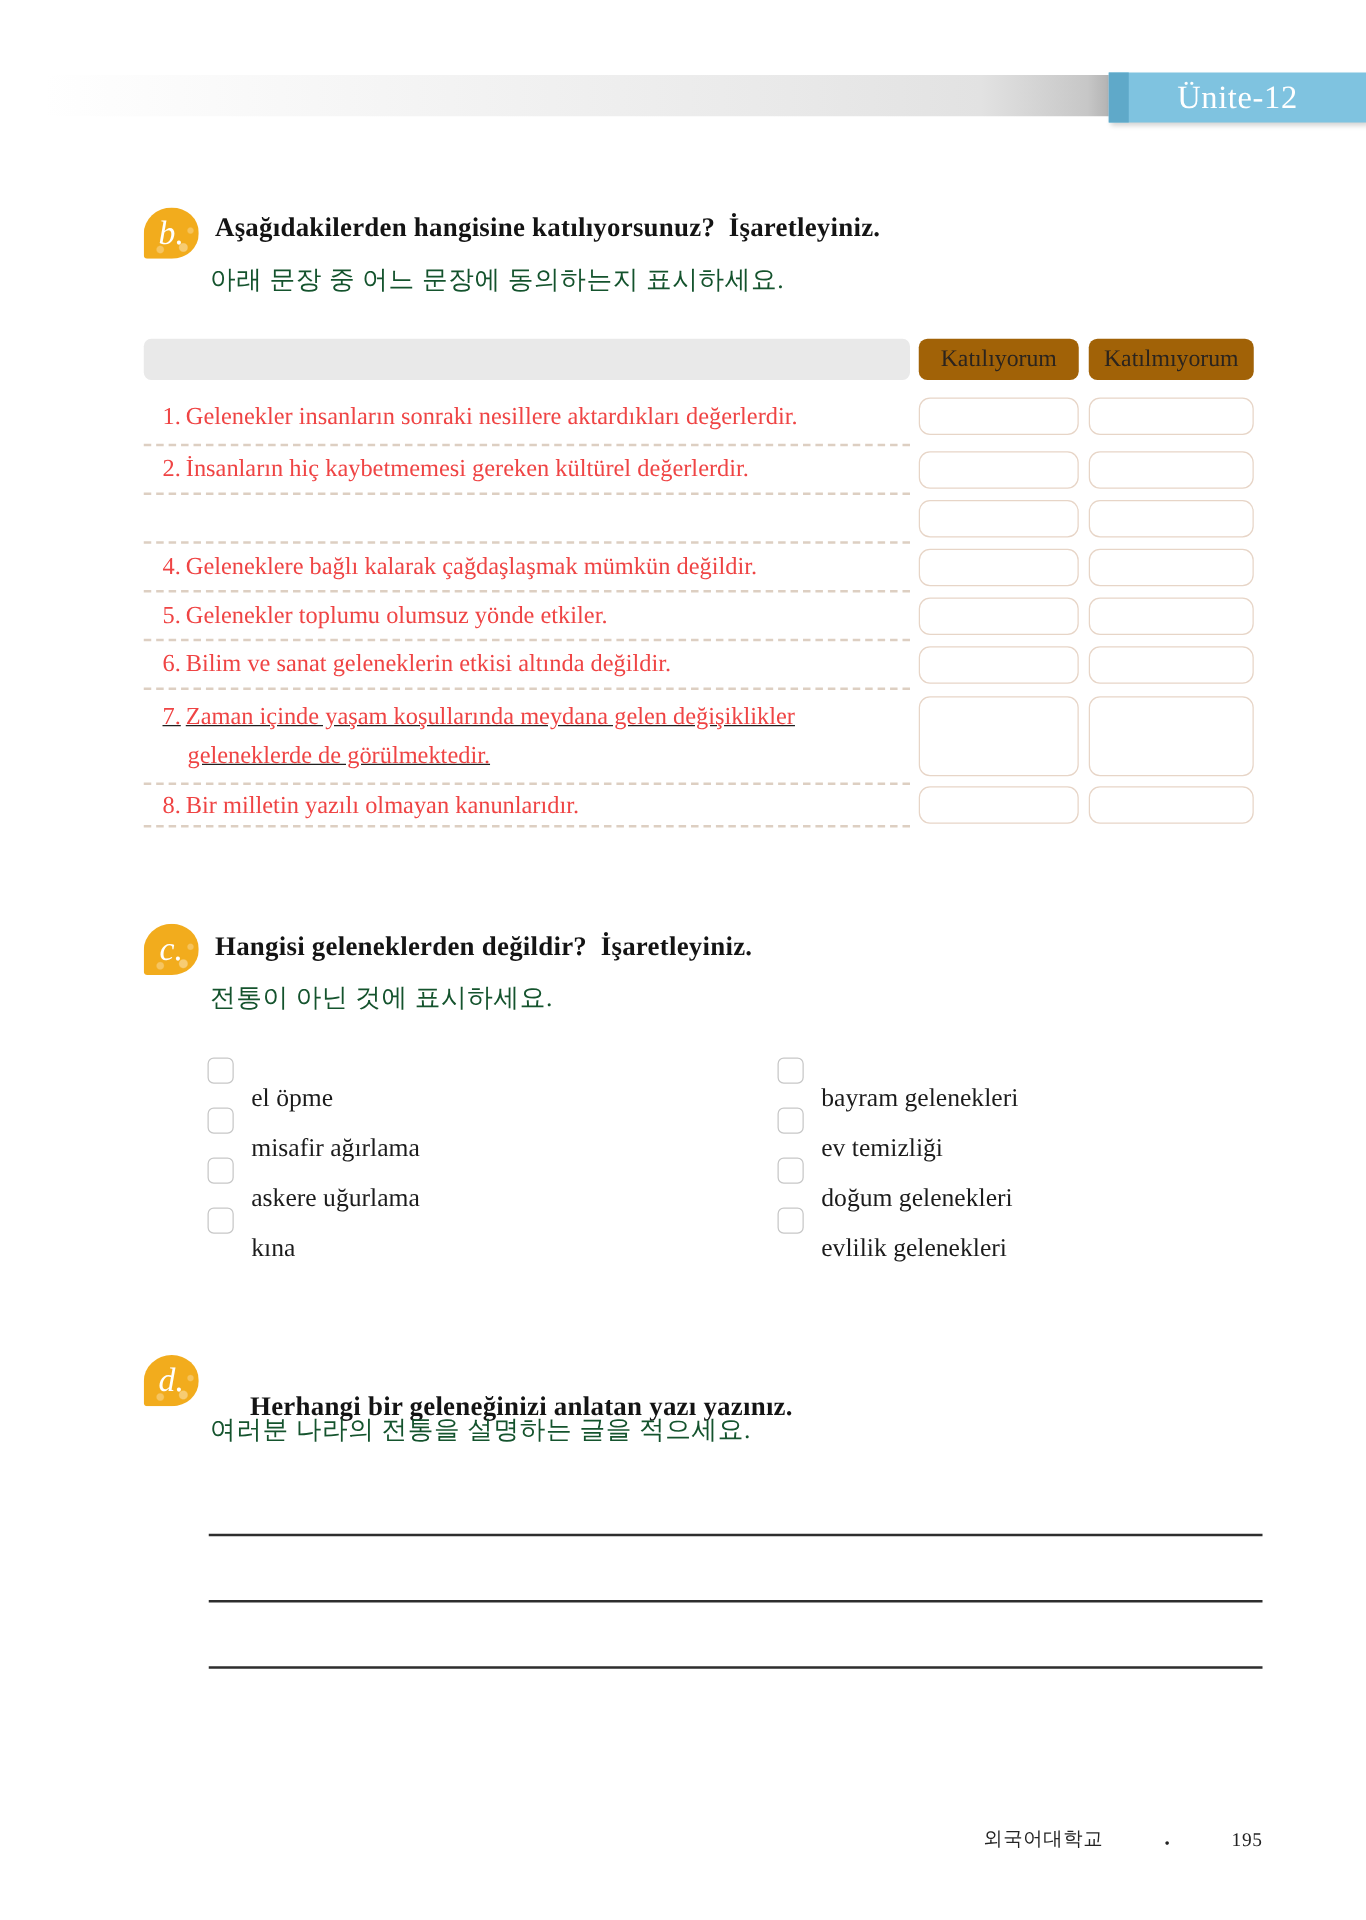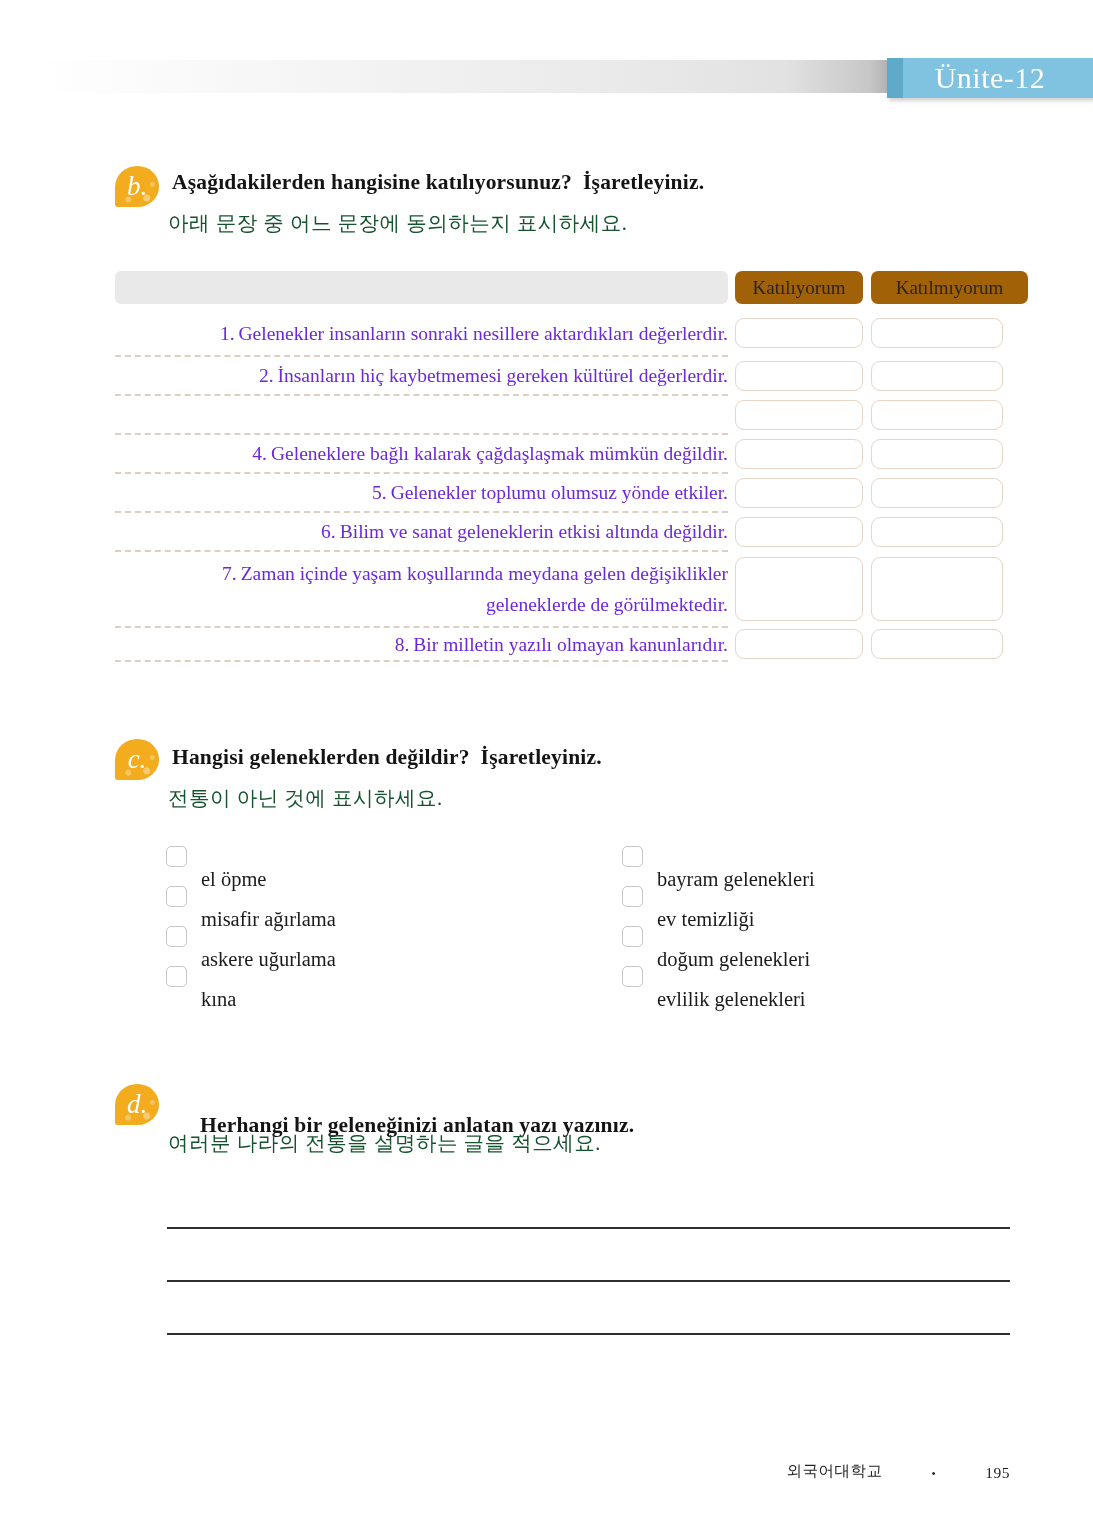--- a/index.html
+++ b/index.html
@@ -16,21 +16,21 @@
   
   .hdr-grad {
     position: absolute; left: 35px; top: 60px; width: 852px; height: 33px;
     background: linear-gradient(to right, #ffffff 0%, #f4f4f4 35%, #e9e9e9 70%, #e2e2e2 88%, #c7c7c7 98%, #b3b3b3 100%);
   }
   .hdr-unit {
     position: absolute; left: 887px; top: 58px; width: 206px; height: 40px;
     background: #7fc3e0;
     box-shadow: 2px 3px 4px rgba(0,0,0,0.18);
     display: flex; align-items: center; justify-content: center;
-    color: #ffffff; font-size: 30px; letter-spacing: 0.5px;
+    color: #ffffff; font-size: 26px; letter-spacing: 0.5px;
   }
   .hdr-unit::before {
     content: ""; position: absolute; left: 0; top: 0; bottom: 0; width: 16px;
     background: #5fa9c9;
   }
 
   
   .badge {
     position: absolute; width: 44px; height: 41px;
     background:
@@ -60,31 +60,31 @@
     position: absolute; left: 0; top: 0; width: 613px; height: 33px;
     background: #e9e9e9; border-radius: 6px;
   }
   .th-cell {
     position: absolute; top: 0; height: 33px;
     background: #a16207; border-radius: 7px;
     display: flex; align-items: center; justify-content: center;
     font-size: 19px; color: #2b241e;
   }
   .th-agree { left: 620px; width: 128px; }
-  .th-disagree { left: 756px; width: 157px; text-align: center; }
+  .th-disagree { left: 756px; width: 132px; text-align: center; }
 
   .t-row { position: relative; display: flex; align-items: center; }
   .t-row::after {
     content: ""; position: absolute; left: 0; bottom: -1px; width: 613px; height: 0;
     border-top: 2px dashed #ddcfc2;
   }
-  .h46 { height: 46px; } .h39 { height: 39px; } .h76 { height: 76px; } .h34 { height: 34px; }
+  .h46 { height: 46px; } .h39 { height: 39px; } .h76 { height: 76px; text-decoration: underline; } .h34 { height: 34px; }
   .row-text {
     width: 578px; padding-left: 35px; text-indent: -20px;
-    font-size: 19.5px; line-height: 31px; color: #6d28d9; text-align: right;
+    font-size: 19.5px; line-height: 31px; color: #ef4444;
   }
   .row-num { padding-right: 4px; }
   .cell {
     position: absolute; top: 50%; transform: translateY(-50%);
     height: 30px; background: #ffffff;
     border: 1.6px solid #e7d5c7; border-radius: 9px;
     box-sizing: border-box;
   }
   .cell.agree { left: 620px; width: 128px; }
   .cell.disagree { left: 756px; width: 132px; }

